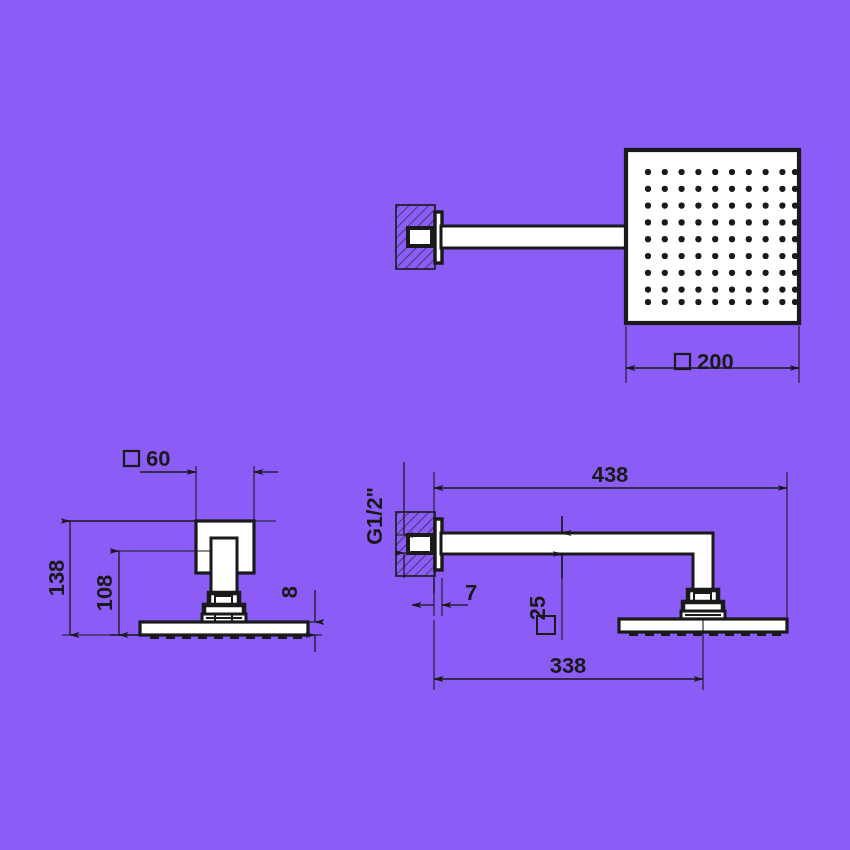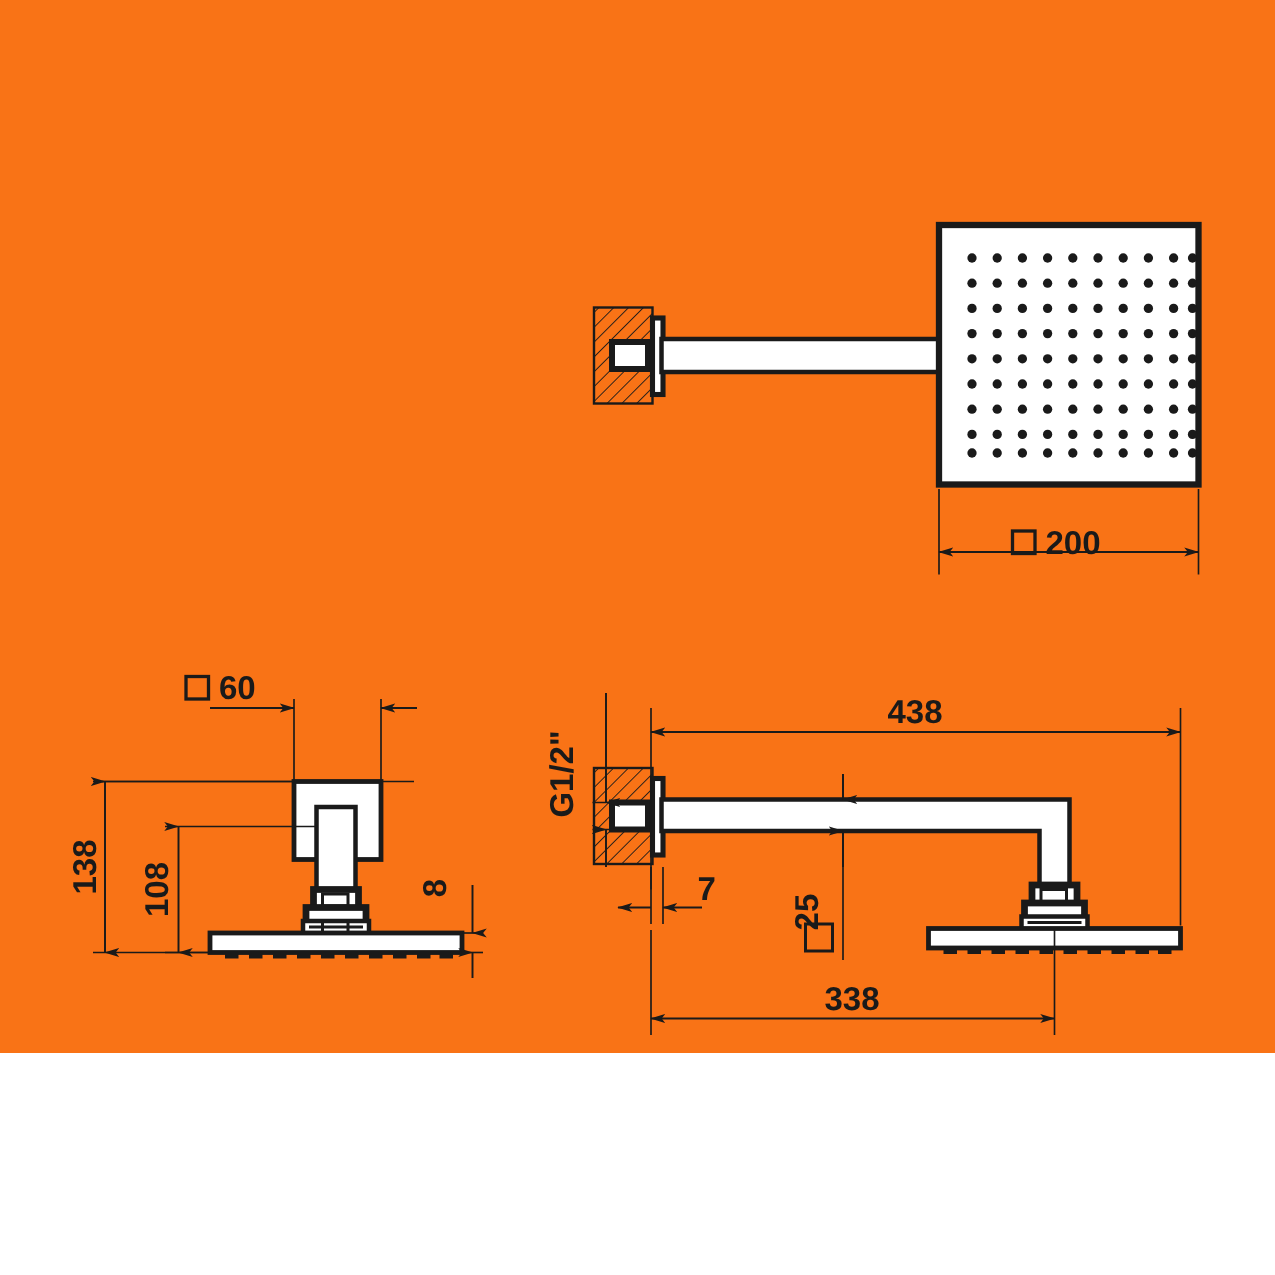--- a/index.html
+++ b/index.html
@@ -6,22 +6,22 @@
     margin: 0;
     padding: 0;
     background: #ffffff;
   }
   body {
     font-family: "Liberation Sans", sans-serif;
   }
   #sheet {
     position: relative;
     width: 850px;
-    height: 702px;
-    background: #f97316;
+    height: 850px;
+    background: #8b5cf6;
     overflow: hidden;
   }
   #sheet svg {
     position: absolute;
     top: 0;
     left: 0;
     width: 850px;
     height: 850px;
   }
   .dim-text {

